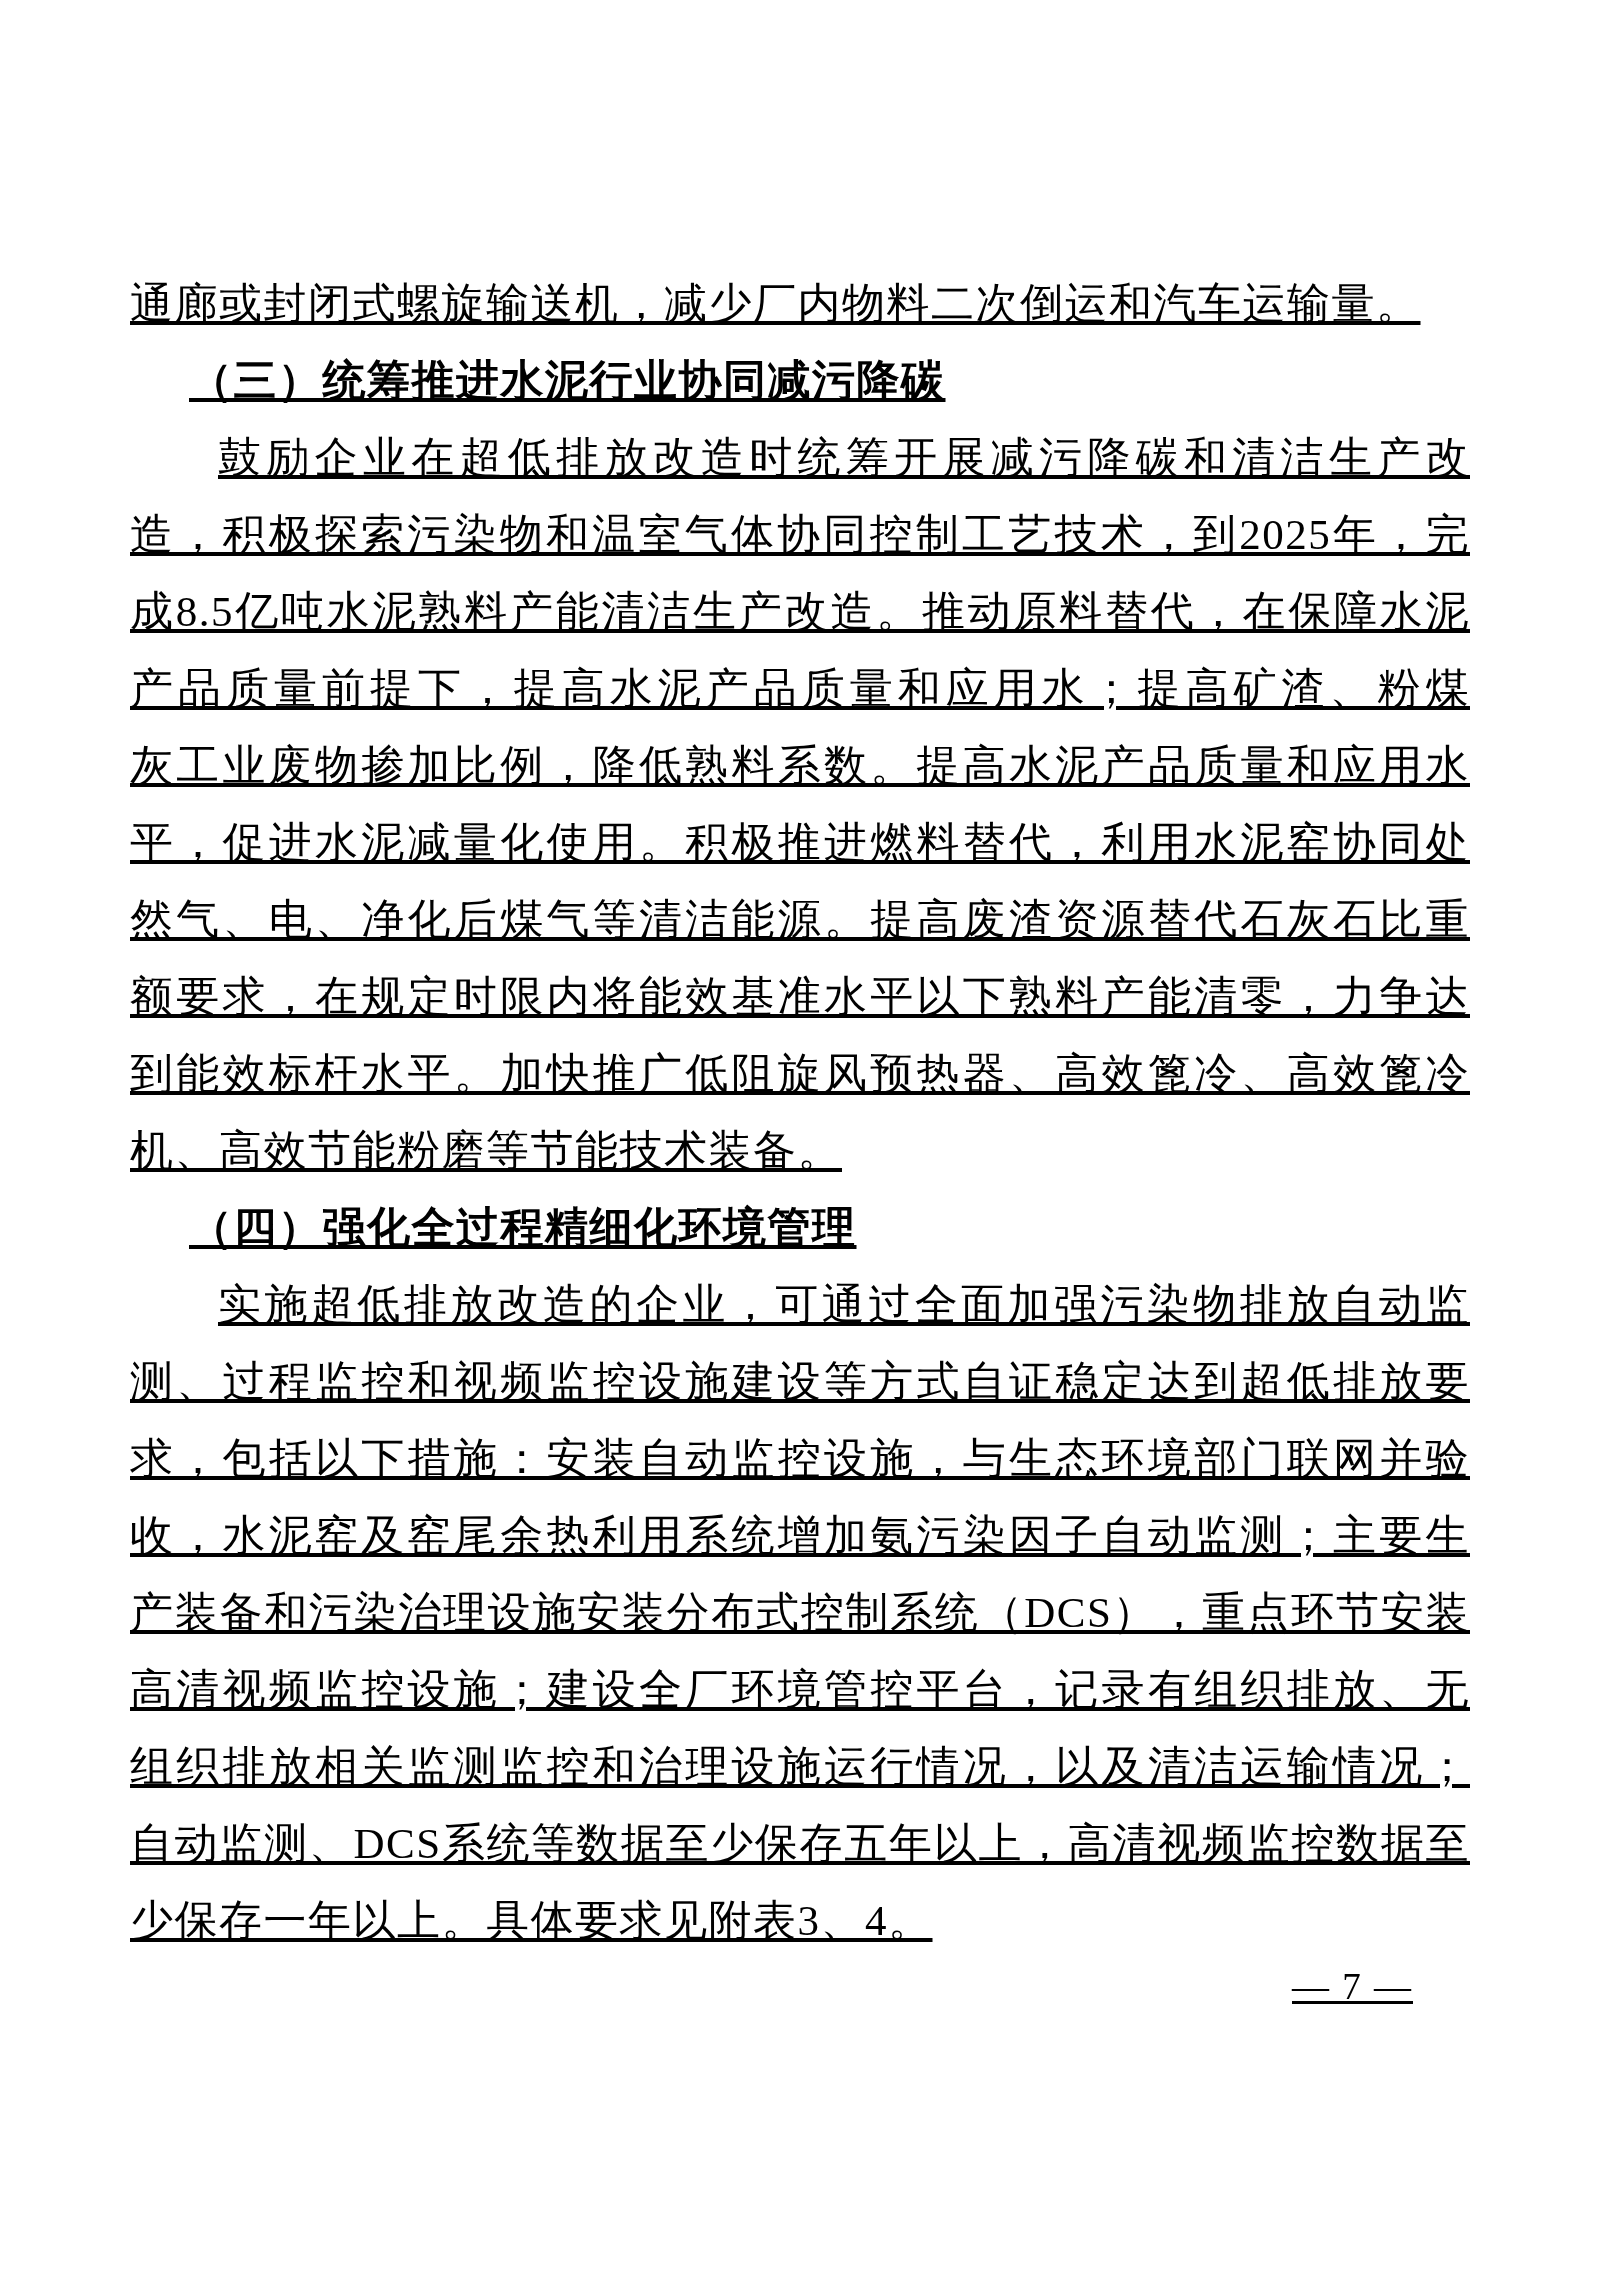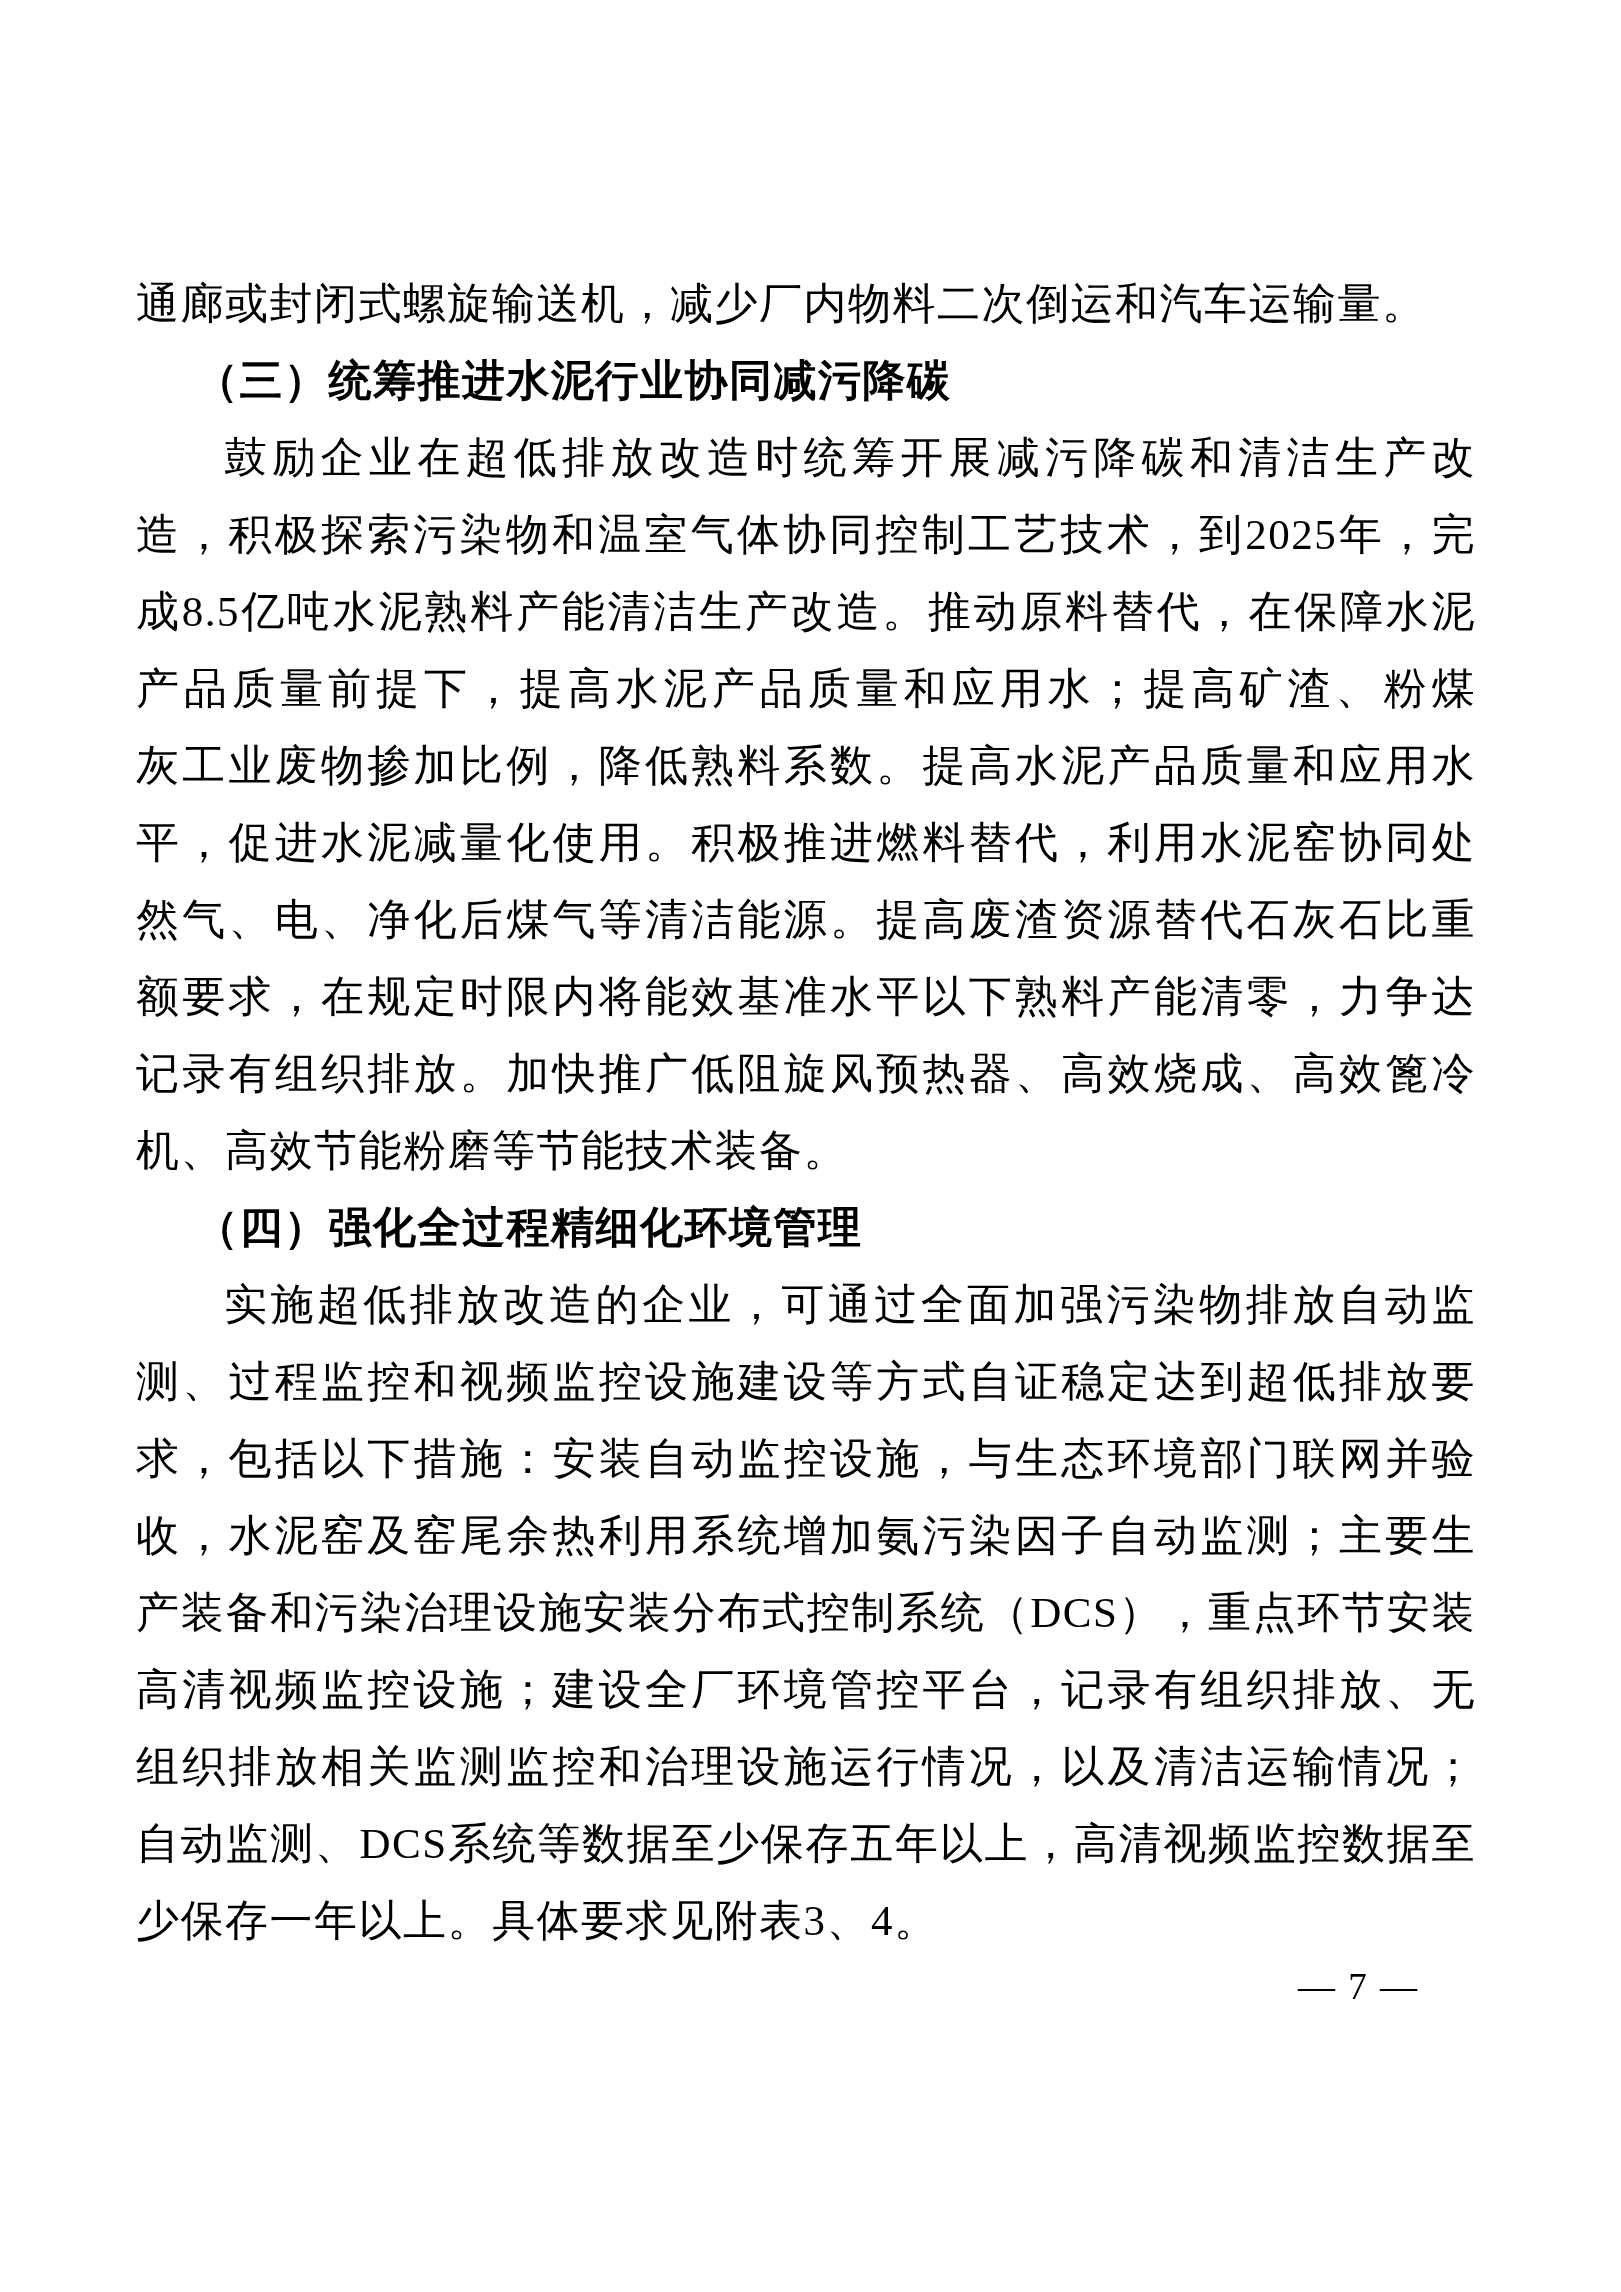--- a/index.html
+++ b/index.html
@@ -7,22 +7,23 @@
     width: 1621px;
     height: 2293px;
     background: #ffffff;
     font-family: "Liberation Serif", "DejaVu Serif", serif;
     color: #000000;
     overflow: hidden;
   }
   .doc {
     position: absolute;
     top: 265px;
-    left: 136px;
+    left: 130px;
     width: 1340px;
+    text-decoration: underline;
   }
   .line {
     font-size: 43px;
     line-height: 77px;
     height: 77px;
     letter-spacing: 1.5px;
     overflow: hidden;
     white-space: normal;
   }
   
@@ -62,21 +63,21 @@
     <div class="line heading">（三）统筹推进水泥行业协同减污降碳</div>
     <div>
         <div class="line body-line indent">鼓励企业在超低排放改造时统筹开展减污降碳和清洁生产改</div>
         <div class="line body-line">造，积极探索污染物和温室气体协同控制工艺技术，到2025年，完</div>
         <div class="line body-line">成8.5亿吨水泥熟料产能清洁生产改造。推动原料替代，在保障水泥</div>
         <div class="line body-line">产品质量前提下，提高水泥产品质量和应用水；提高矿渣、粉煤</div>
         <div class="line body-line">灰工业废物掺加比例，降低熟料系数。提高水泥产品质量和应用水</div>
         <div class="line body-line">平，促进水泥减量化使用。积极推进燃料替代，利用水泥窑协同处</div>
         <div class="line body-line">然气、电、净化后煤气等清洁能源。提高废渣资源替代石灰石比重</div>
         <div class="line body-line">额要求，在规定时限内将能效基准水平以下熟料产能清零，力争达</div>
-        <div class="line body-line">记录有组织排放。加快推广低阻旋风预热器、高效烧成、高效篦冷</div>
+        <div class="line body-line">到能效标杆水平。加快推广低阻旋风预热器、高效篦冷、高效篦冷</div>
         <div class="line body-line noj">机、高效节能粉磨等节能技术装备。</div>
       </div>
   </div>
 
   <div>
     <div class="line heading">（四）强化全过程精细化环境管理</div>
     <div>
         <div class="line body-line indent">实施超低排放改造的企业，可通过全面加强污染物排放自动监</div>
         <div class="line body-line">测、过程监控和视频监控设施建设等方式自证稳定达到超低排放要</div>
         <div class="line body-line">求，包括以下措施：安装自动监控设施，与生态环境部门联网并验</div>

